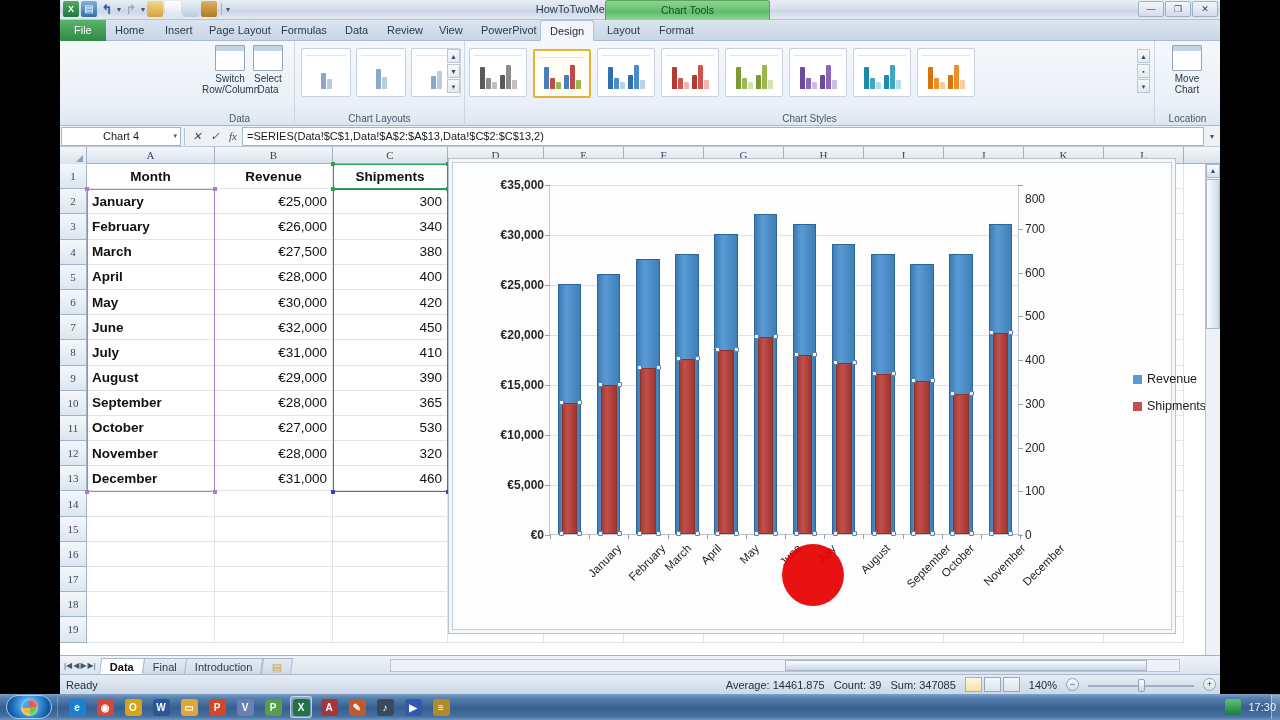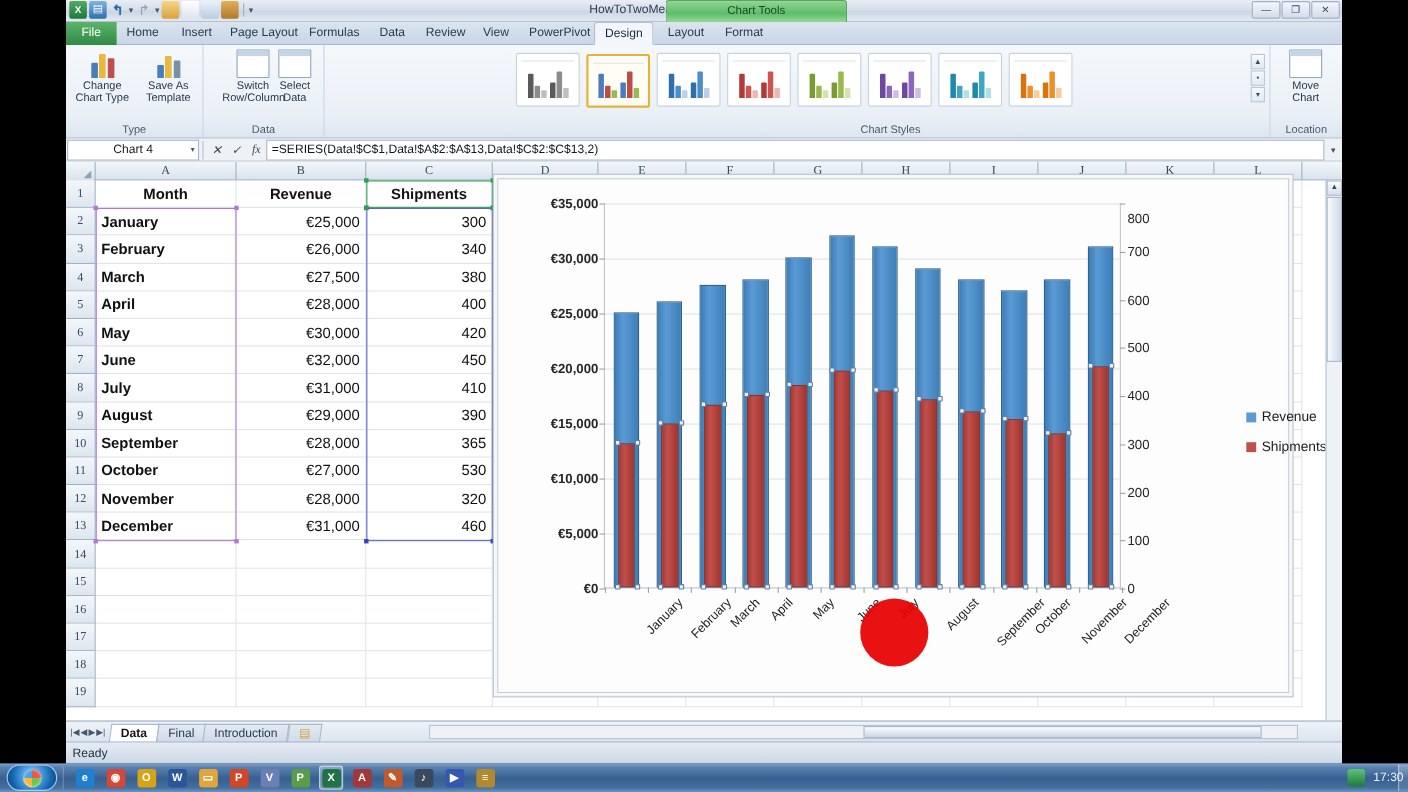--- a/index.html
+++ b/index.html
@@ -222,56 +222,63 @@
       <div class="tab" style="left: 318px;">Review</div>
       <div class="tab" style="left: 370px;">View</div>
       <div class="tab" style="left: 412px;">PowerPivot</div>
       <div class="tab active" style="left: 480px;">Design</div>
       <div class="tab" style="left: 538px;">Layout</div>
       <div class="tab" style="left: 590px;">Format</div>
     </div>
 
   <div class="ribbon">
 
-    <div class="rgroup" style="left:0; width:125px;">
-      <div class="bigbtn" style="left:4px; width:58px;">
-        <div class="bigicon barsicon">
-          <i style="height:14px;background:#4a7ebb"></i>
-            <i style="height:22px;background:#e8b93c"></i>
-            <i style="height:18px;background:#c0504d"></i>
-        </div>
-        <div>Change</div>
-        <div>Chart Type</div>
-      </div>
-      <div class="bigbtn" style="left:64px; width:58px;">
-        <div class="bigicon barsicon">
-          <i style="height:12px;background:#4a7ebb"></i>
-            <i style="height:20px;background:#e8b93c"></i>
-            <i style="height:16px;background:#7a8fa8"></i>
-        </div>
-        <div>Save As</div>
-        <div>Template</div>
-      </div>
-      <div class="glabel">Type</div>
-    </div>
 
     <div class="rgroup" style="left:125px; width:110px;">
       <div class="bigbtn" style="left:17px; width:56px;">
         <div class="bigicon winicon"></div>
         <div>Switch</div>
         <div>Row/Column</div>
       </div>
       <div class="bigbtn" style="left:58px; width:50px;">
         <div class="bigicon winicon"></div>
         <div>Select</div>
         <div>Data</div>
       </div>
       <div class="glabel">Data</div>
     </div>
 
+    <div class="rgroup" style="left:235px; width:170px;">
+      <div style="position:absolute;left:6px;top:7px;display:flex;gap:5px;">
+        <div class="stylebox" style="position:relative;top:0;width:50px;">
+          <div class="sgrp">
+              <i style="height:16px;background:#8aa9c8"></i>
+              <i style="height:10px;background:#b9cde0"></i>
+            </div>
+        </div>
+        <div class="stylebox" style="position:relative;top:0;width:50px;">
+          <div class="sgrp">
+              <i style="height:20px;background:#8aa9c8"></i>
+              <i style="height:12px;background:#b9cde0"></i>
+            </div>
+        </div>
+        <div class="stylebox" style="position:relative;top:0;width:50px;">
+          <div class="sgrp">
+              <i style="height:13px;background:#8aa9c8"></i>
+              <i style="height:18px;background:#b9cde0"></i>
+            </div>
+        </div>
+      </div>
+      <div class="scrollarrows" style="right:4px;">
+        <div class="sa">▲</div>
+        <div class="sa">▼</div>
+        <div class="sa">▾</div>
+      </div>
+      <div class="glabel">Chart Layouts</div>
+    </div>
 
     <div class="rgroup" style="left:1095px; width:65px; border-right:none;">
       <div class="bigbtn" style="left:4px; width:56px;">
         <div class="bigicon winicon"></div>
         <div>Move</div>
         <div>Chart</div>
       </div>
       <div class="glabel">Location</div>
     </div>
 
@@ -915,20 +922,37 @@
         <div class="stab"><span>Introduction</span></div>
         <div class="stab"><span style="color:#d9a23c">▤</span></div>
       </div>
     <div class="hscroll">
       <div class="hthumb"></div>
     </div>
   </div>
 
   <div class="statusbar">
     <div style="margin-left:6px;">Ready</div>
+    <div class="sright">
+      <span>Average: 14461.875</span>
+      <span>Count: 39</span>
+      <span>Sum: 347085</span>
+      <span style="display:flex;gap:2px;">
+        <span class="viewbtn sel"></span>
+        <span class="viewbtn"></span>
+        <span class="viewbtn"></span>
+      </span>
+      <span>140%</span>
+      <span class="zmk">−</span>
+      <span class="zslider">
+        <span class="ztrack"></span>
+        <span class="zthumb"></span>
+      </span>
+      <span class="zmk">+</span>
+    </div>
   </div>
 </div>
 
 <div class="taskbar2">
   <div class="startorb">
       <div class="orbin"></div>
     </div>
   <div class="tbsep"></div>
   <div style="display:flex;align-items:center;" id="tbitems">
       <div class="tbicon">

